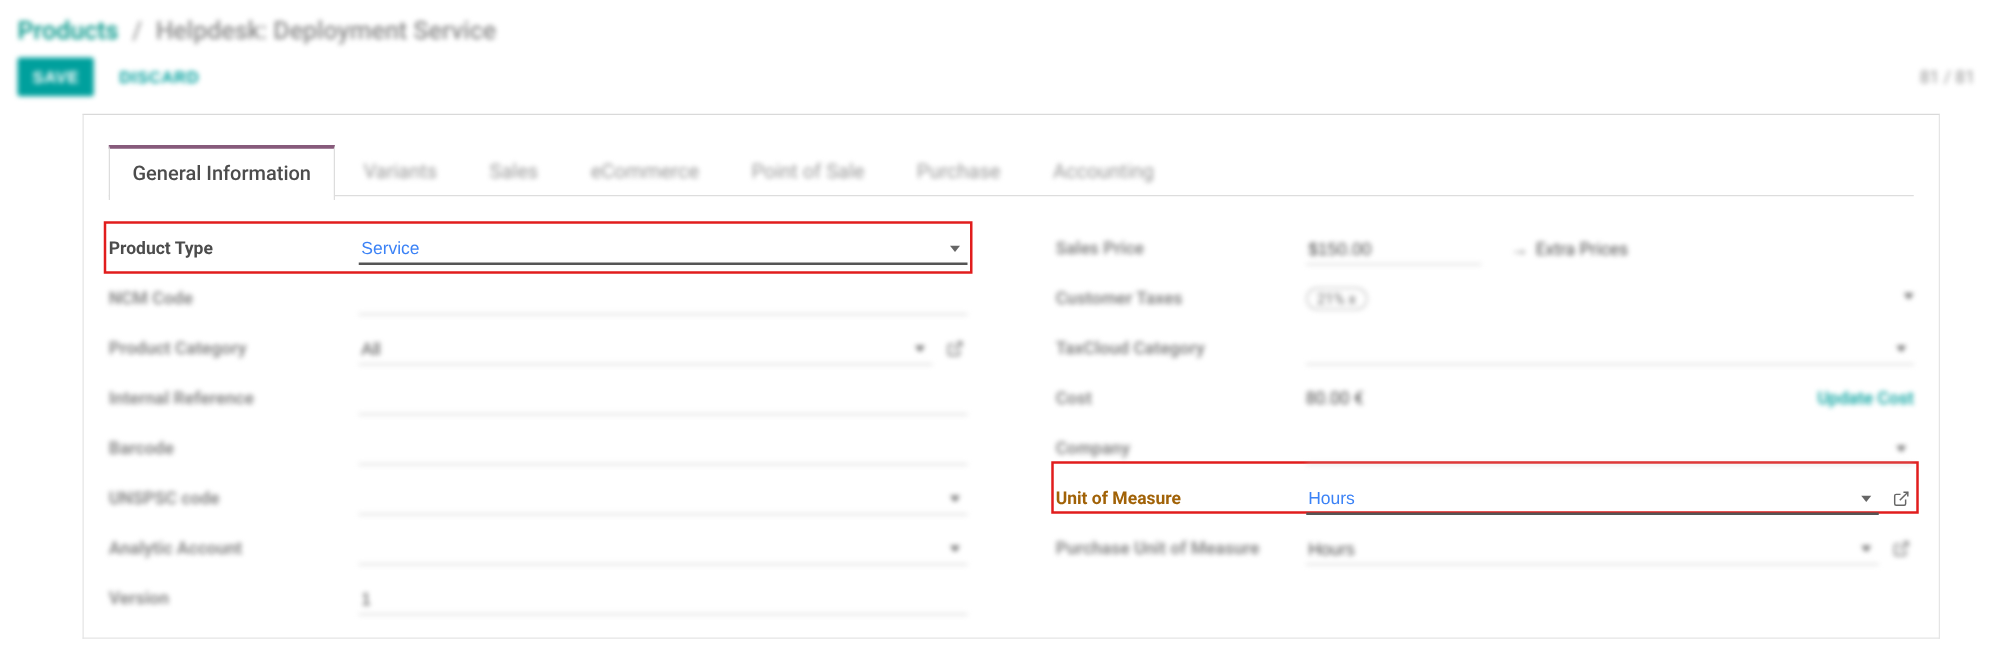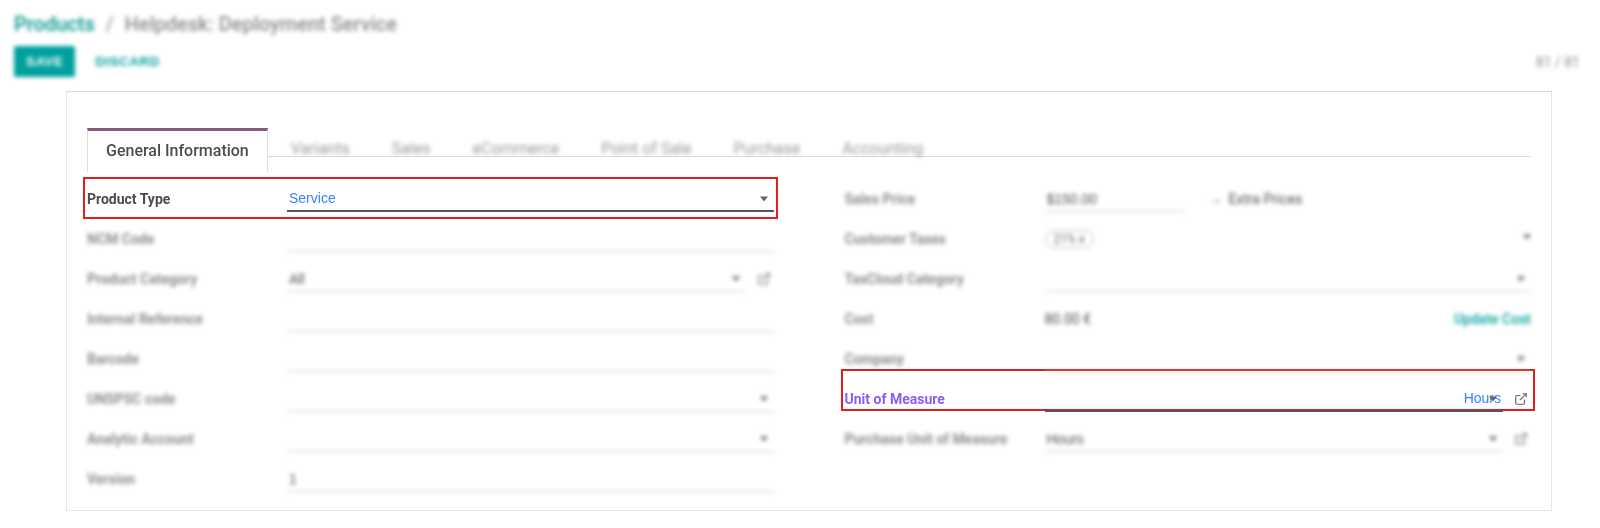--- a/index.html
+++ b/index.html
@@ -73,21 +73,21 @@
     position: relative;
   }
   .tab {
     padding: 10px 18px 12px;
     color: #999;
     font-size: 16px;
     border: 1px solid transparent;
     border-bottom: none;
     margin-right: 4px;
     position: relative;
-    top: 16px;
+    top: 4px;
     cursor: pointer;
   }
   .tab.active {
     color: #4c4c4c;
     border-color: #ddd;
     border-top: 3px solid #875a7b;
     background: #fff;
     font-weight: 500;
   }
 
@@ -297,24 +297,24 @@
 
       <div class="row blur">
         <div class="label">Company</div>
         <div class="value">
           <input class="uline" value="" style="">
           <div class="caret"></div>
         </div>
       </div>
 
       <div class="row crisp">
-        <div class="label" style="color:#8b5cf6">Unit of Measure</div>
+        <div class="label" style="color:#a16207">Unit of Measure</div>
         <div class="value" style="display:flex;align-items:center">
           <div style="flex:1;position:relative">
-            <input class="uline dark" style="border-bottom: 2px solid rgb(85, 85, 85); text-align: right;" value="Hours">
+            <input class="uline dark" style="border-bottom: 2px solid rgb(85, 85, 85);" value="Hours">
             <div class="caret"></div>
           </div>
           <span class="ext-link">
             <svg viewBox="0 0 24 24" fill="none" stroke="currentColor" stroke-width="2">
                 <path d="M18 13v6a2 2 0 0 1-2 2H5a2 2 0 0 1-2-2V8a2 2 0 0 1 2-2h6"></path>
                 <polyline points="15 3 21 3 21 9"></polyline>
                 <line x1="10" y1="14" x2="21" y2="3"></line>
               </svg>
           </span>
         </div>

